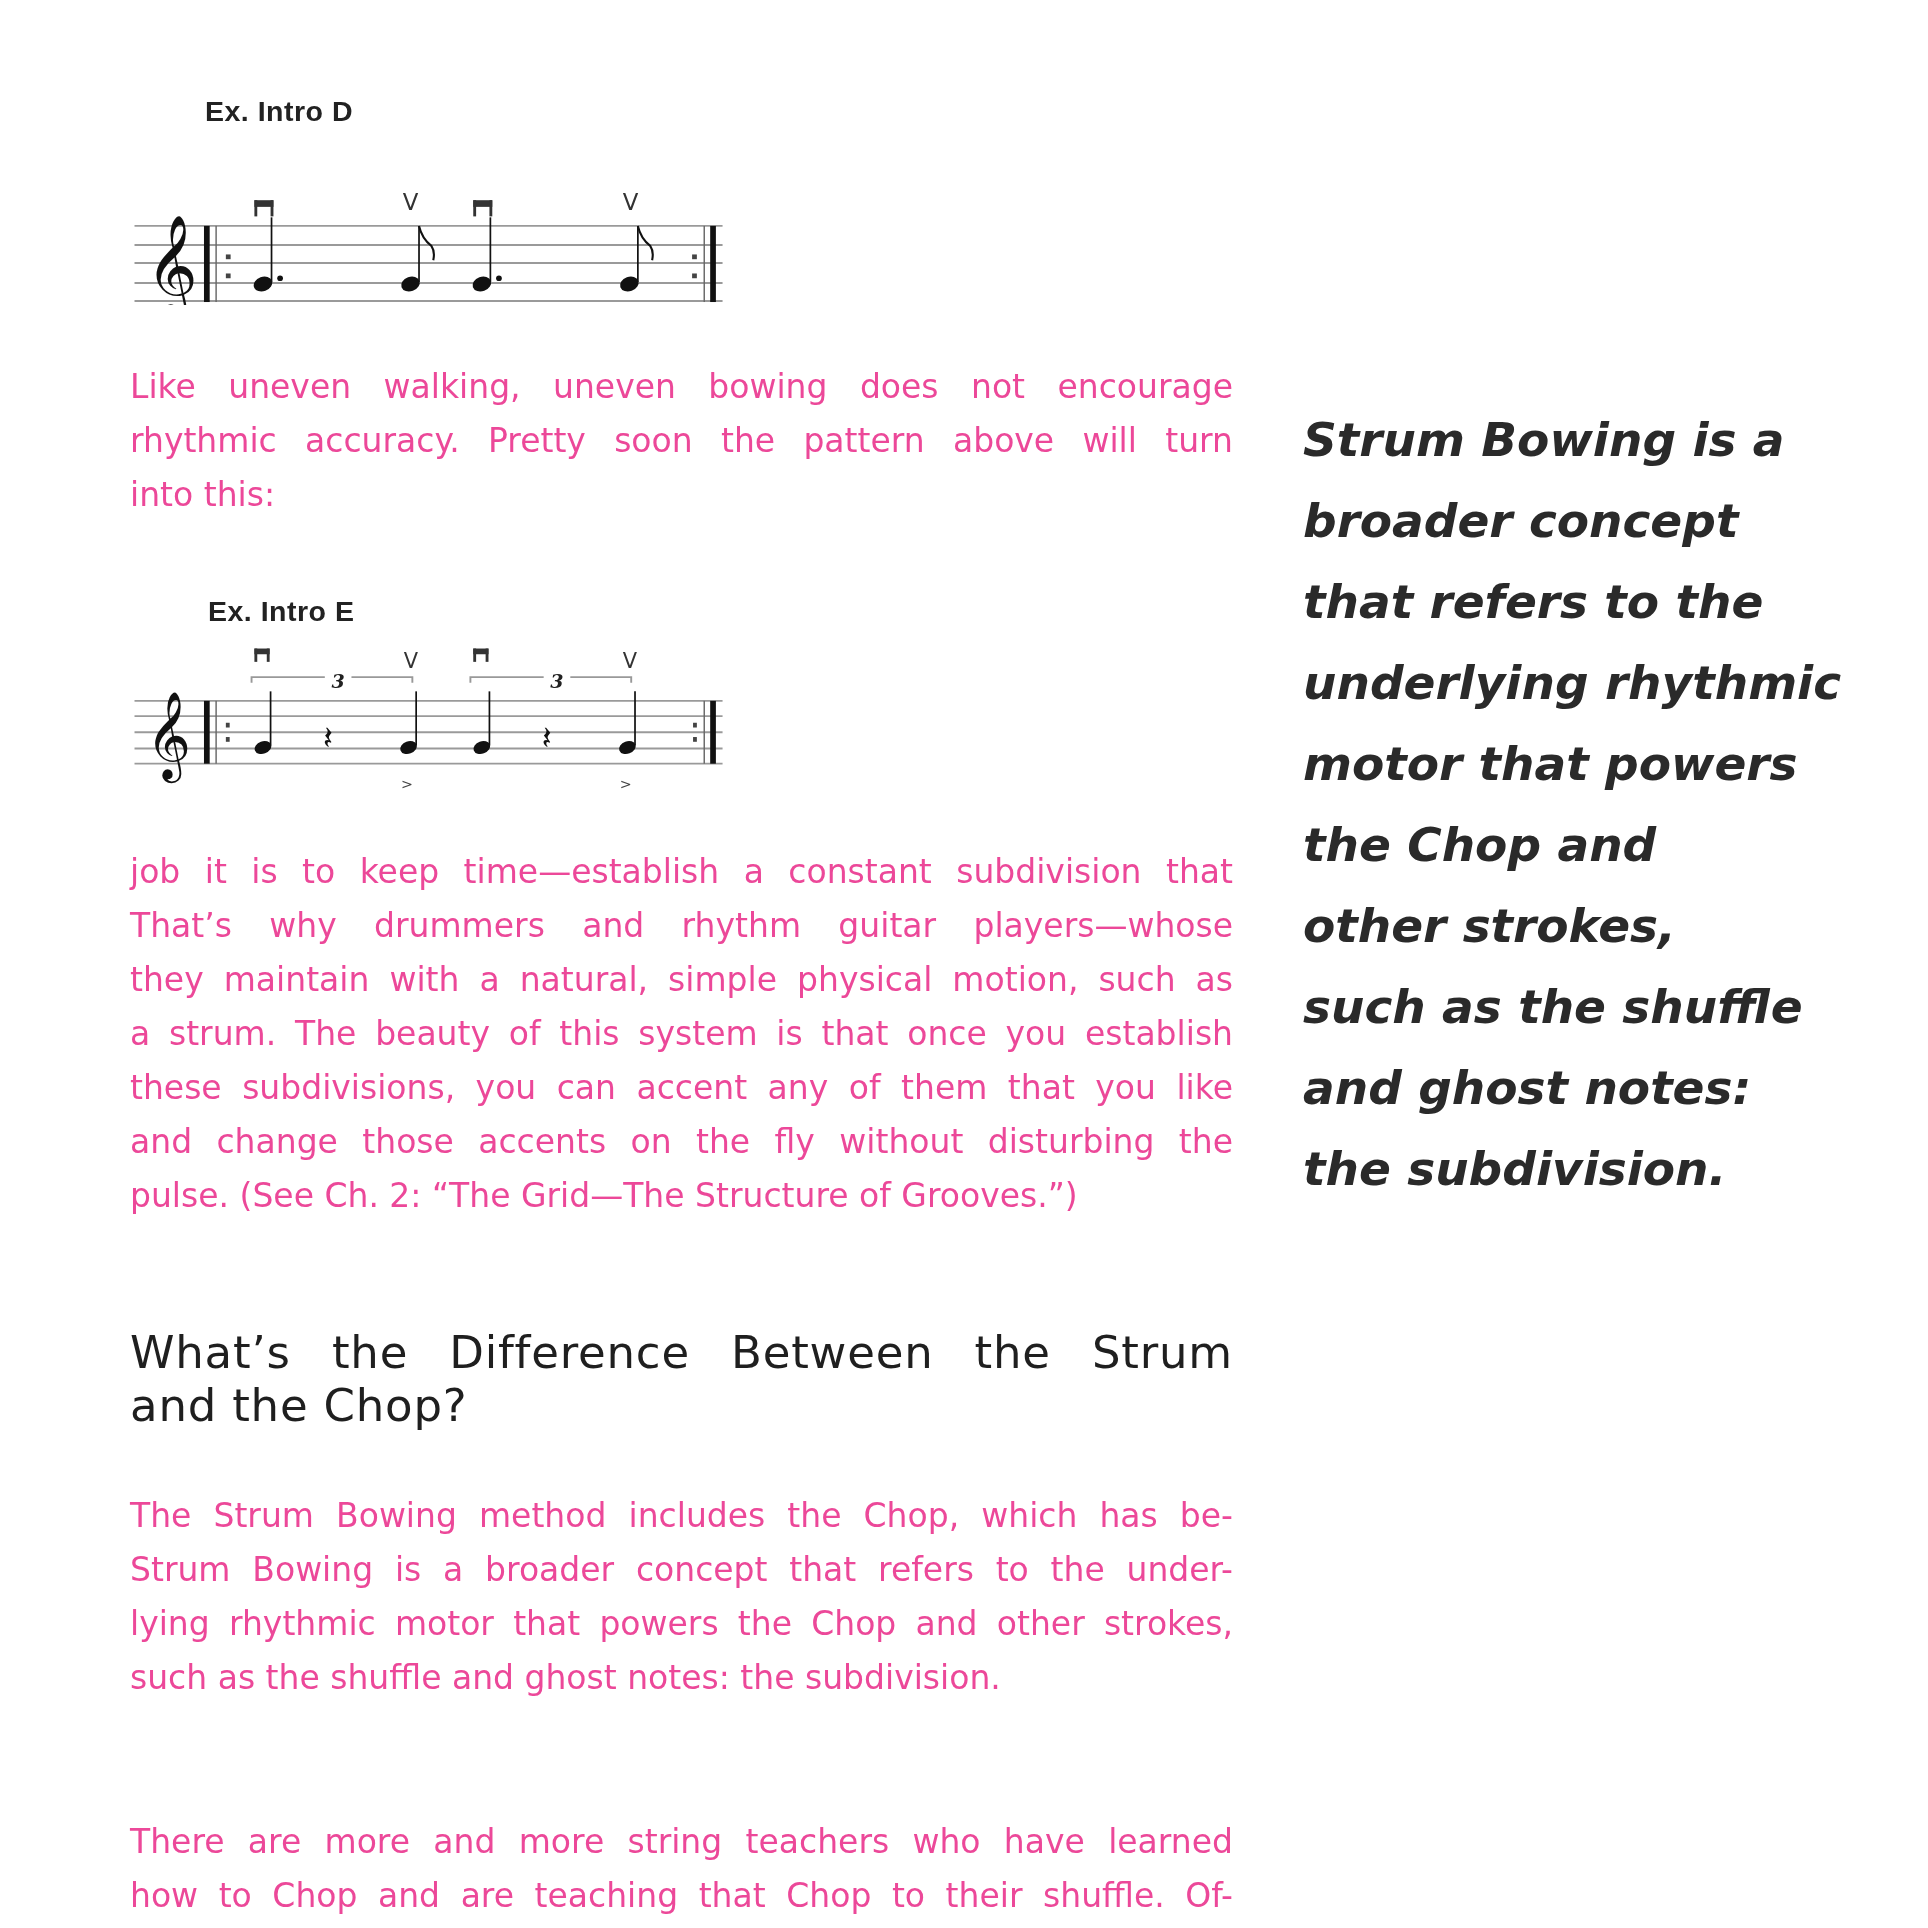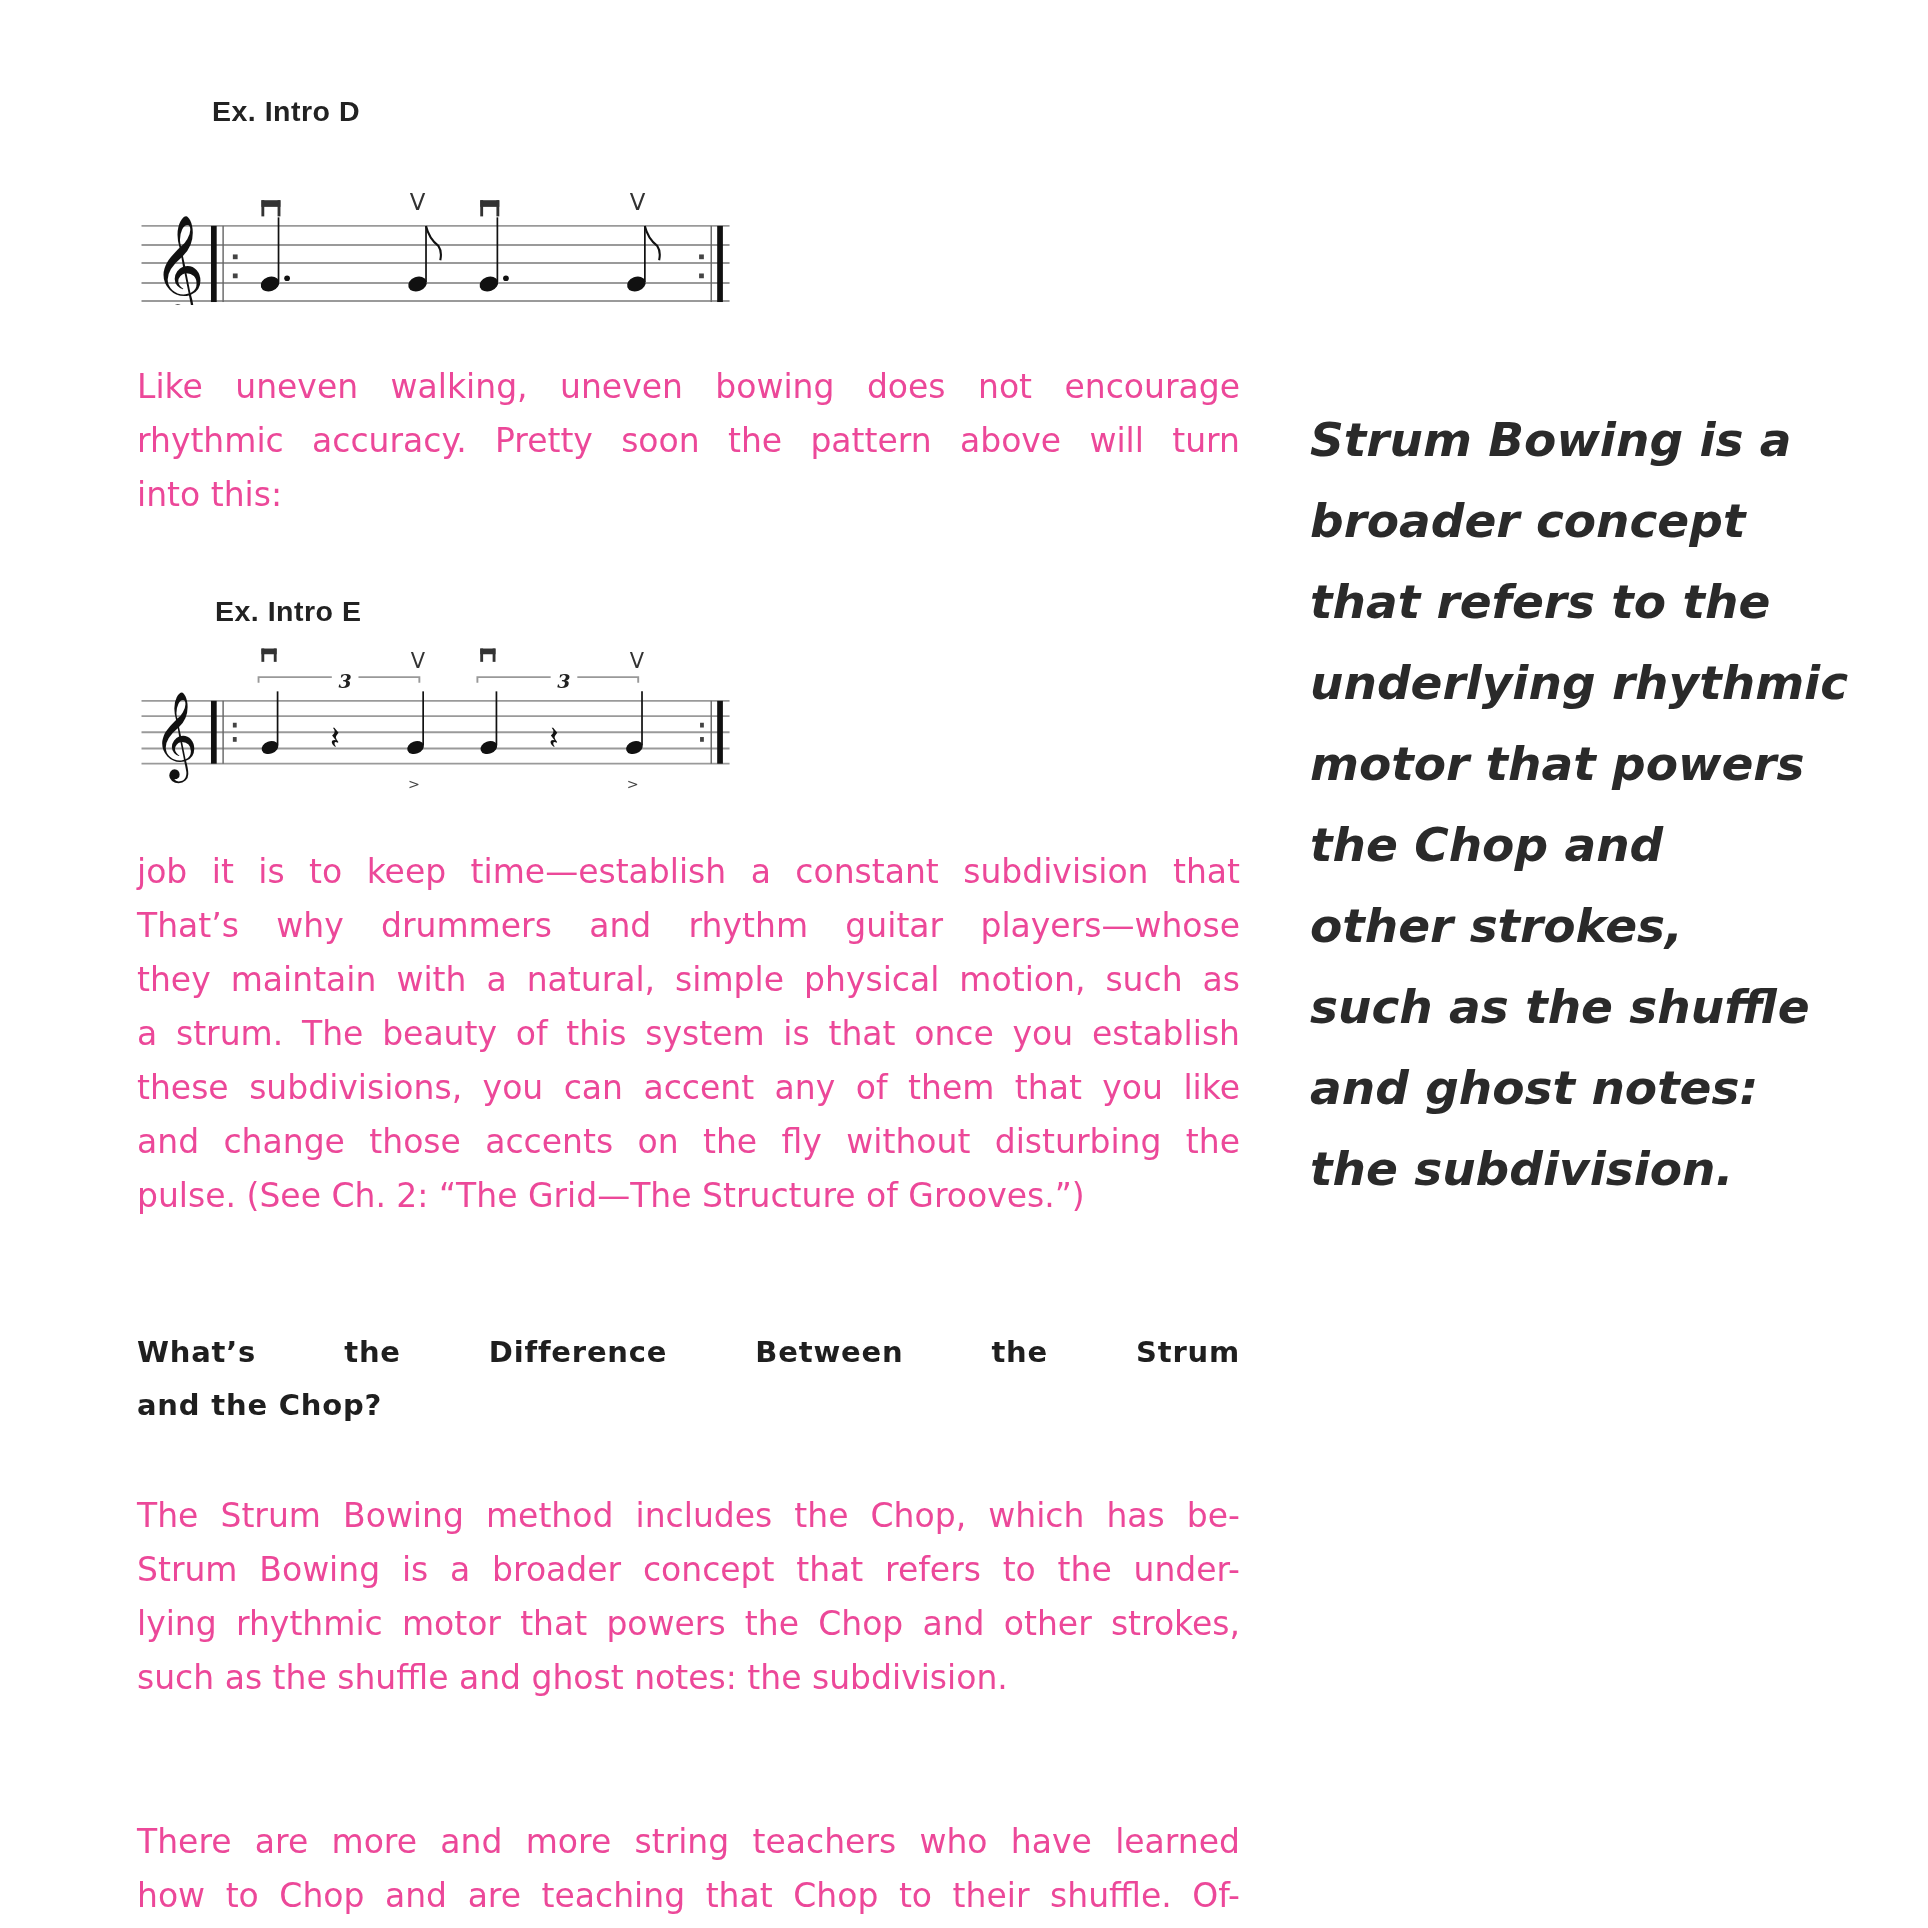--- a/index.html
+++ b/index.html
@@ -1,17 +1,17 @@
 <!DOCTYPE html>
 <html style="font-size:15px"><head>
 <meta charset="utf-8">
 <style>
   html, body { margin:0; padding:0; background:#ffffff; }
   body { width:1929px; height:1929px; position:relative; overflow:hidden; }
-  .page { position:absolute; left:8px; top:0; width:1571px; height:1929px; background:#fff; }
+  .page { position:absolute; left:1px; top:0; width:1571px; height:1929px; background:#fff; }
 
   .ex-label {
     position:absolute;
     font-family:"Liberation Sans", sans-serif;
     font-weight:bold;
     font-size:28.5px;
     color:#222;
     letter-spacing:0.5px;
     white-space:nowrap;
   }
@@ -34,24 +34,24 @@
     white-space:nowrap;
     height:54px;
   }
   .body-text .line.last { text-align-last:left; }
 
   .heading {
     position:absolute;
     left:129px;
     width:1103px;
     font-family:"DejaVu Sans", sans-serif;
-    font-size:29px;
+    font-size:45px;
     line-height:53px;
     color:#1f1f1f;
-    font-weight:bold;
+    font-weight:normal;
     margin:0;
     letter-spacing:0.8px;
   }
   .heading .line { display:block; text-align:justify; text-align-last:justify; white-space:nowrap; }
   .heading .line.last { text-align-last:left; }
 
   .pull-quote {
     position:absolute;
     left:1302px;
     top:399px;

